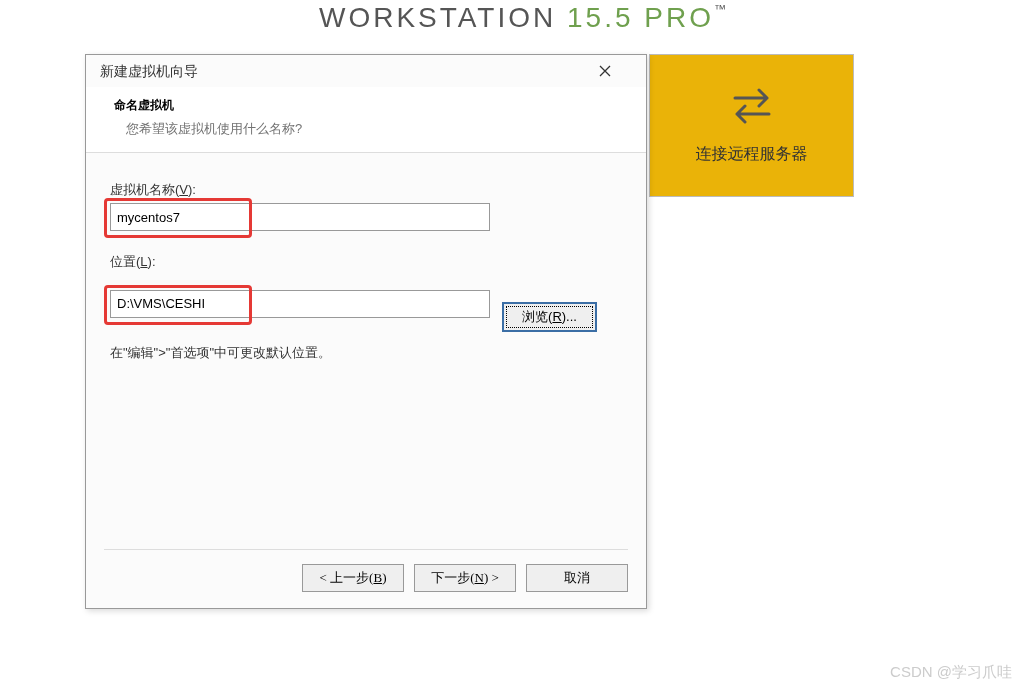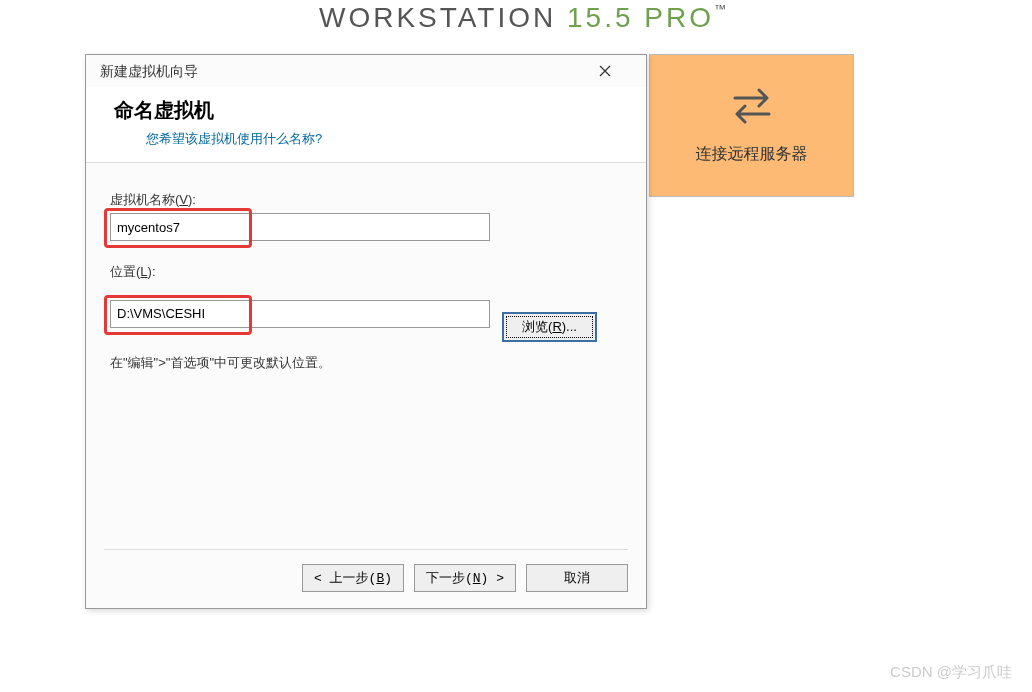--- a/index.html
+++ b/index.html
@@ -59,28 +59,28 @@
     .close-btn svg {
       width: 14px;
       height: 14px;
     }
     .inner-header {
       background: #ffffff;
       padding: 10px 20px 14px 28px;
       border-bottom: 1px solid #ddd;
     }
     .inner-title {
-      font-size: 20px;
+      font-size: 12px;
       font-weight: bold;
       color: #000;
     }
     .inner-sub {
       font-size: 13px;
-      color: #0369a1;
-      margin-left: 32px;
+      color: #737373;
+      margin-left: 12px;
       margin-top: 6px;
     }
     .body-area {
       padding: 28px 8px 10px 24px;
     }
     .field-label {
       font-size: 13px;
       color: #333;
       margin-bottom: 4px;
     }
@@ -151,29 +151,29 @@
       justify-content: flex-end;
       left: 18px;
     }
     .dlg-btn {
       width: 102px;
       height: 28px;
       border: 1px solid #999;
       background: #efefef;
       font-size: 13px;
       cursor: pointer;
-      font-family: Liberation Mono, monospace;
+      font-family: Liberation Serif, serif;
     }
     .side-button {
       position: absolute;
       left: 649px;
       top: 54px;
       width: 205px;
       height: 143px;
-      background: #fdba74;
+      background: #eab308;
       border: 1px solid #bbb;
       display: flex;
       flex-direction: column;
       align-items: center;
       justify-content: center;
       gap: 14px;
       cursor: pointer;
     }
     .side-button svg {
       width: 46px;

